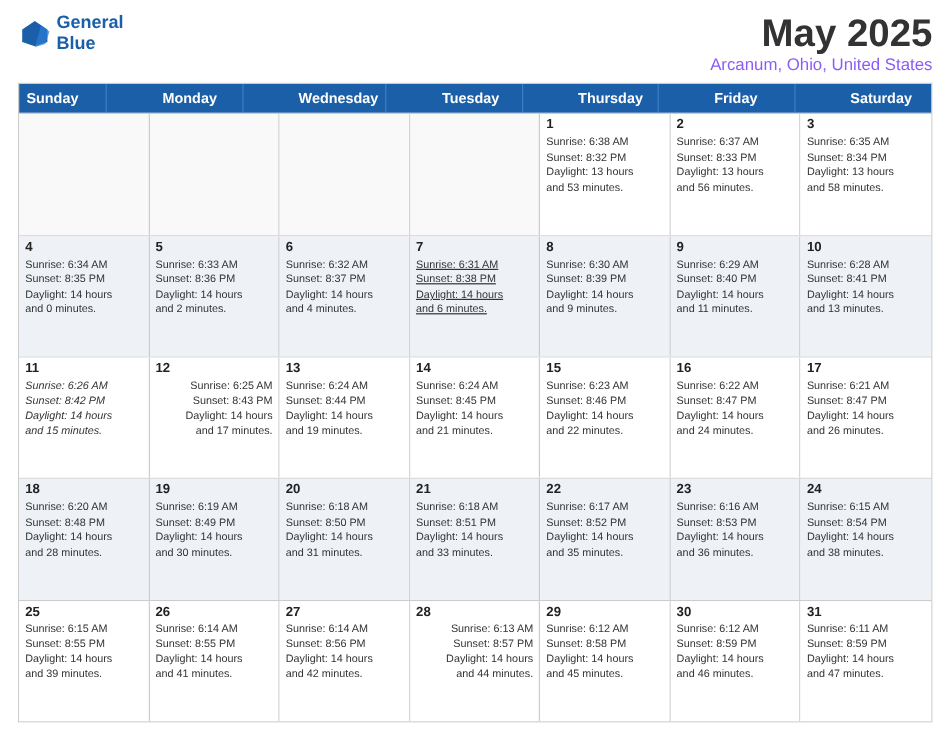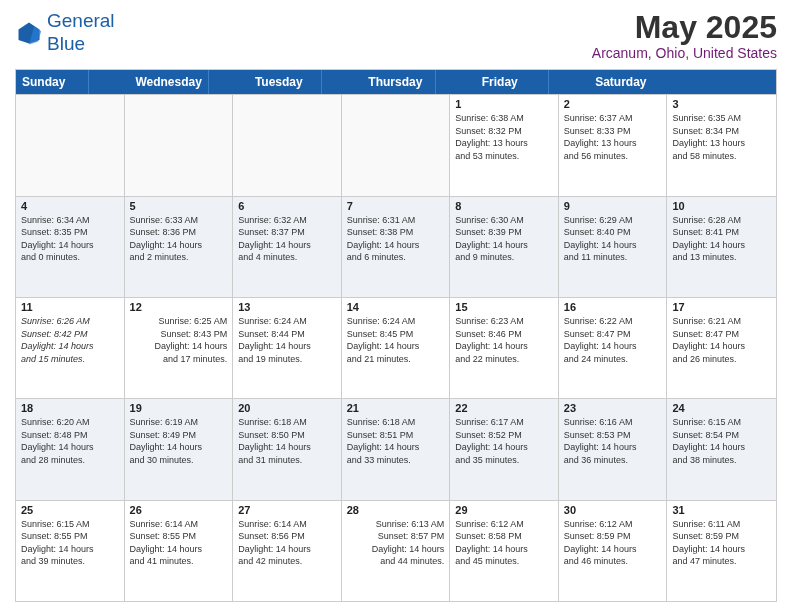--- a/index.html
+++ b/index.html
@@ -22,22 +22,22 @@
       justify-content: space-between;
       align-items: flex-start;
       margin-bottom: 8px;
     }
     .logo {
       display: flex;
       align-items: center;
       gap: 4px;
     }
     .logo-text {
-      font-size: 19px;
-      font-weight: normal;
+      font-size: 15px;
+      font-weight: bold;
       color: #333;
       line-height: 1.2;
     }
     .logo-text span {
       color: #1a5fa8;
     }
     .logo-icon {
       width: 28px;
       height: 28px;
     }
@@ -45,21 +45,21 @@
       text-align: right;
     }
     .main-title {
       font-size: 32px;
       font-weight: bold;
       color: #333;
       line-height: 1.1;
     }
     .subtitle {
       font-size: 14px;
-      color: #701a75;
+      color: #8b5cf6;
     }
     .calendar {
       flex: 1;
       display: flex;
       flex-direction: column;
       border: 1px solid #ccc;
     }
     .cal-header {
       display: grid;
       grid-template-columns: repeat(7, 1fr);
@@ -128,20 +128,21 @@
     </div>
     <div class="title-block">
       <div class="main-title">May 2025</div>
       <div class="subtitle">Arcanum, Ohio, United States</div>
     </div>
   </div>
 
   <div class="calendar">
     <div class="cal-header">
     <div class="cal-header-cell">Sunday</div>
+        <div class="cal-header-cell">Monday</div>
         <div class="cal-header-cell">Wednesday</div>
         <div class="cal-header-cell">Tuesday</div>
         <div class="cal-header-cell">Thursday</div>
         <div class="cal-header-cell">Friday</div>
         <div class="cal-header-cell">Saturday</div>
       </div>
     <div class="cal-body">
     <div class="cal-row">
           <div class="cal-cell empty"></div>
           <div class="cal-cell empty"></div>
@@ -186,21 +187,21 @@
           </div>
           <div class="cal-cell alt-row">
             <div class="day-number">6</div>
             <div class="day-info" style="white-space: pre-line;">Sunrise: 6:32 AM
 Sunset: 8:37 PM
 Daylight: 14 hours
 and 4 minutes.</div>
           </div>
           <div class="cal-cell alt-row">
             <div class="day-number">7</div>
-            <div class="day-info" style="white-space: pre-line;">Sunrise: 6:31 AM
+            <div class="day-info" style="white-space: pre-line; text-decoration: underline;">Sunrise: 6:31 AM
 Sunset: 8:38 PM
 Daylight: 14 hours
 and 6 minutes.</div>
           </div>
           <div class="cal-cell alt-row">
             <div class="day-number">8</div>
             <div class="day-info" style="white-space: pre-line;">Sunrise: 6:30 AM
 Sunset: 8:39 PM
 Daylight: 14 hours
 and 9 minutes.</div>

